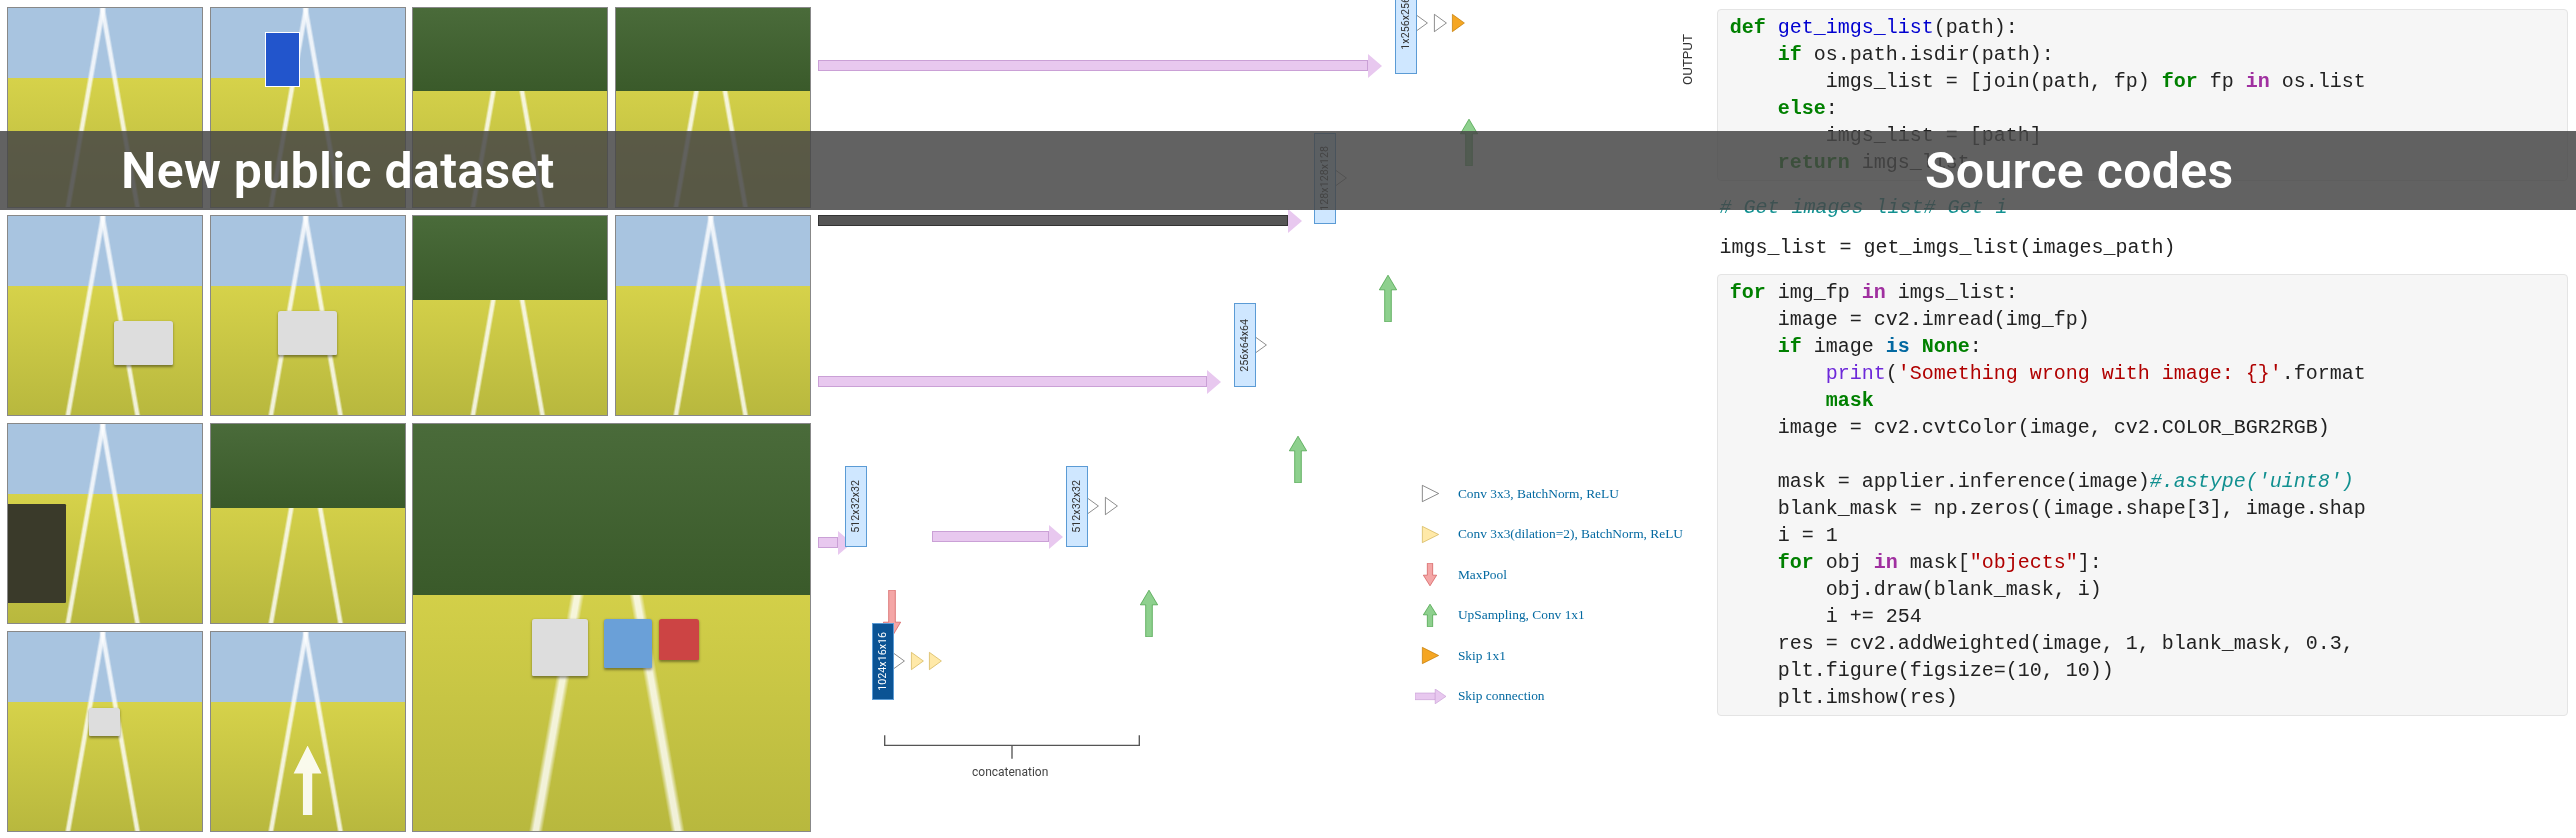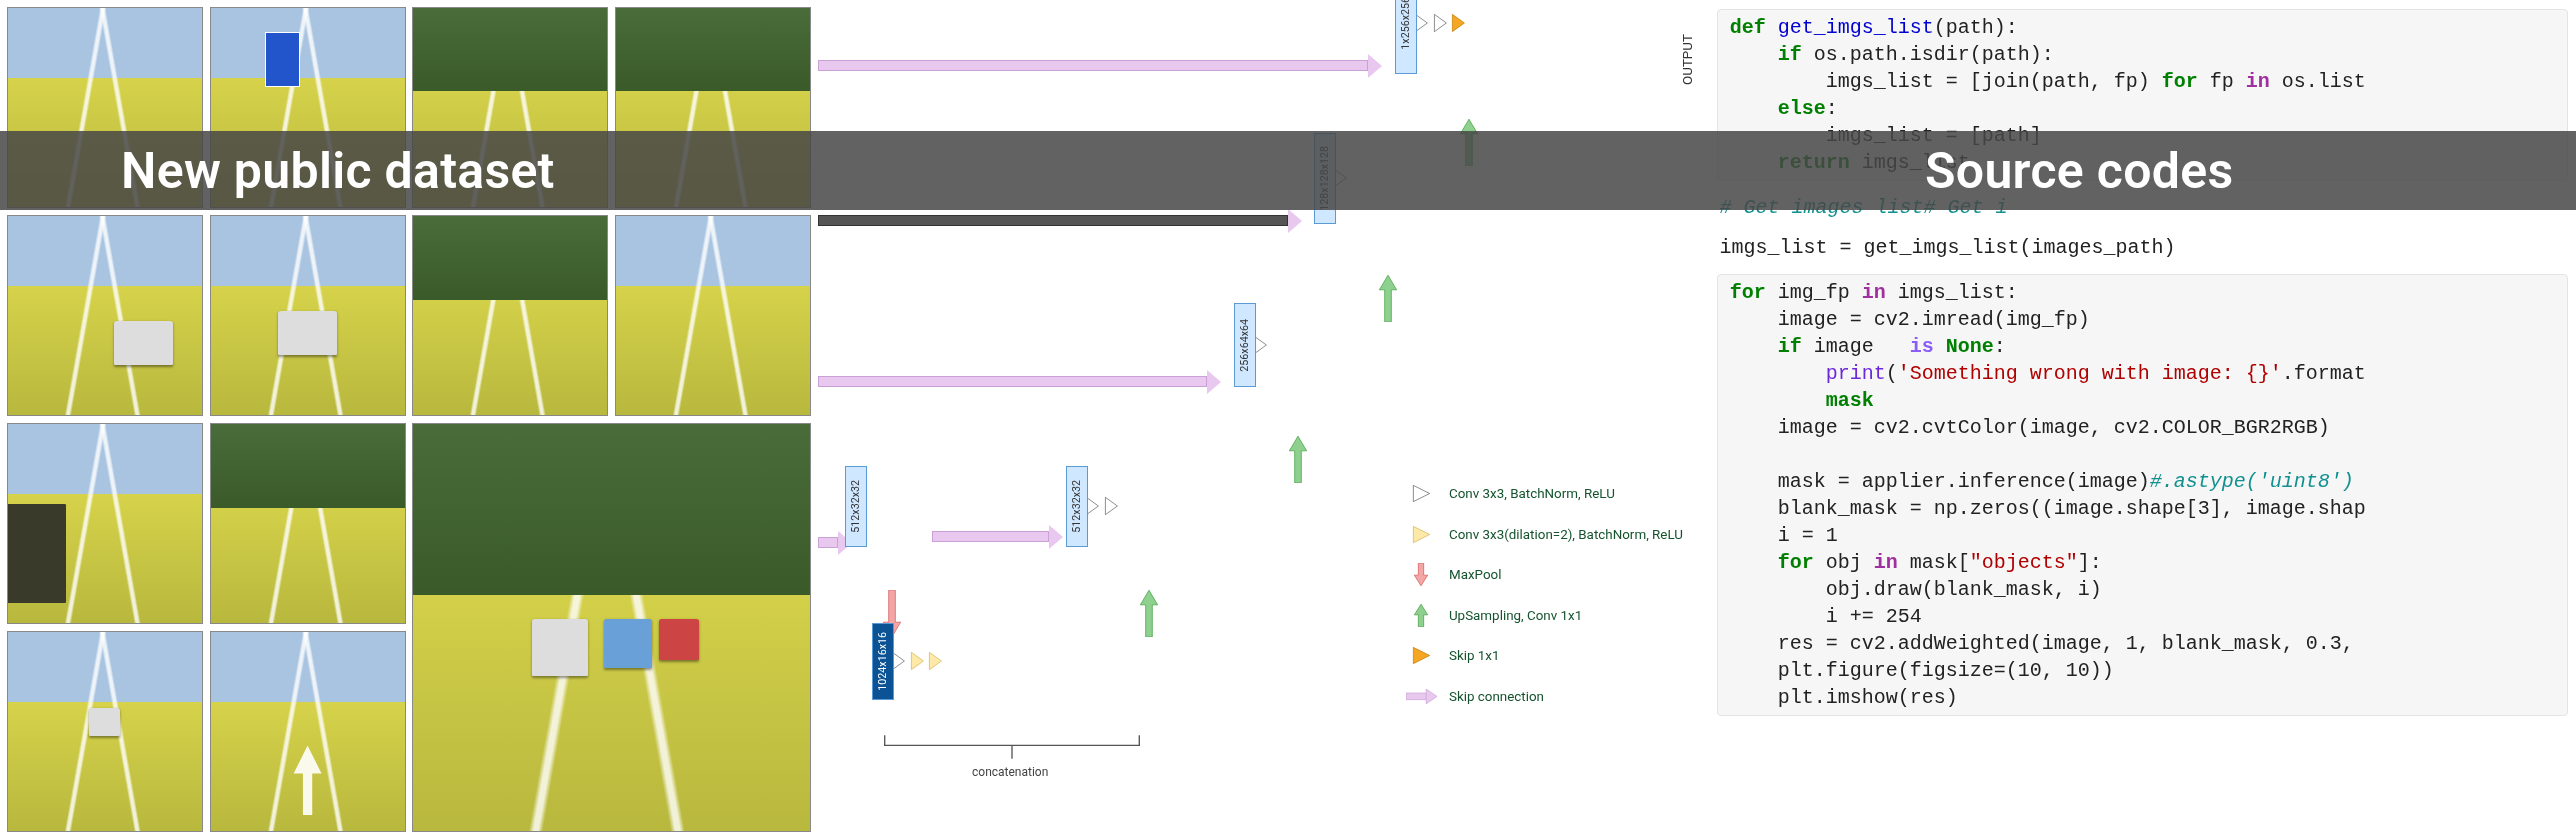--- a/index.html
+++ b/index.html
@@ -110,21 +110,22 @@
   .block.dark { background: #0b5394; }
   
   .grp { position: absolute; display: flex; gap: 4px; align-items: center; }
 
   
   .legend {
     position: absolute;
     right: 27px;
     top: 483px;
     font-size: 13.4px;
-    color: #14532d;
+    color: #0369a1;
+    font-family: Liberation Serif, serif;
   }
   .legend-row {
     display: flex;
     align-items: center;
     gap: 12px;
     margin-bottom: 19px;
   }
   .legend-icon { width: 31px; height: 21.5px; display:flex; align-items:center; justify-content:center; }
 
   .concat-label {
@@ -179,21 +180,21 @@
     position: relative;
   }
   .plain-line {
     white-space: pre;
     padding-left: 2.7px;
     color: #222;
   }
   .kw-def   { color: #008000; font-weight: bold; }
   .kw-ctrl  { color: #008000; font-weight: bold; }
   .kw-in    { color: #a030a0; font-weight: bold; }
-  .kw-is    { color: #8b5cf6; font-weight: bold; margin-left: 24px; }
+  .kw-is    { color: #0369a1; font-weight: bold; }
   .kw-none  { color: #008000; font-weight: bold; }
   .fn-name  { color: #0000d0; }
   .builtin  { color: #6d28d9; }
   .str      { color: #b00000; }
   .cmt-teal { color: #119090; font-style: italic; }
 
   
   .headline-band {
     position: absolute;
     left: 0; right: 0;

